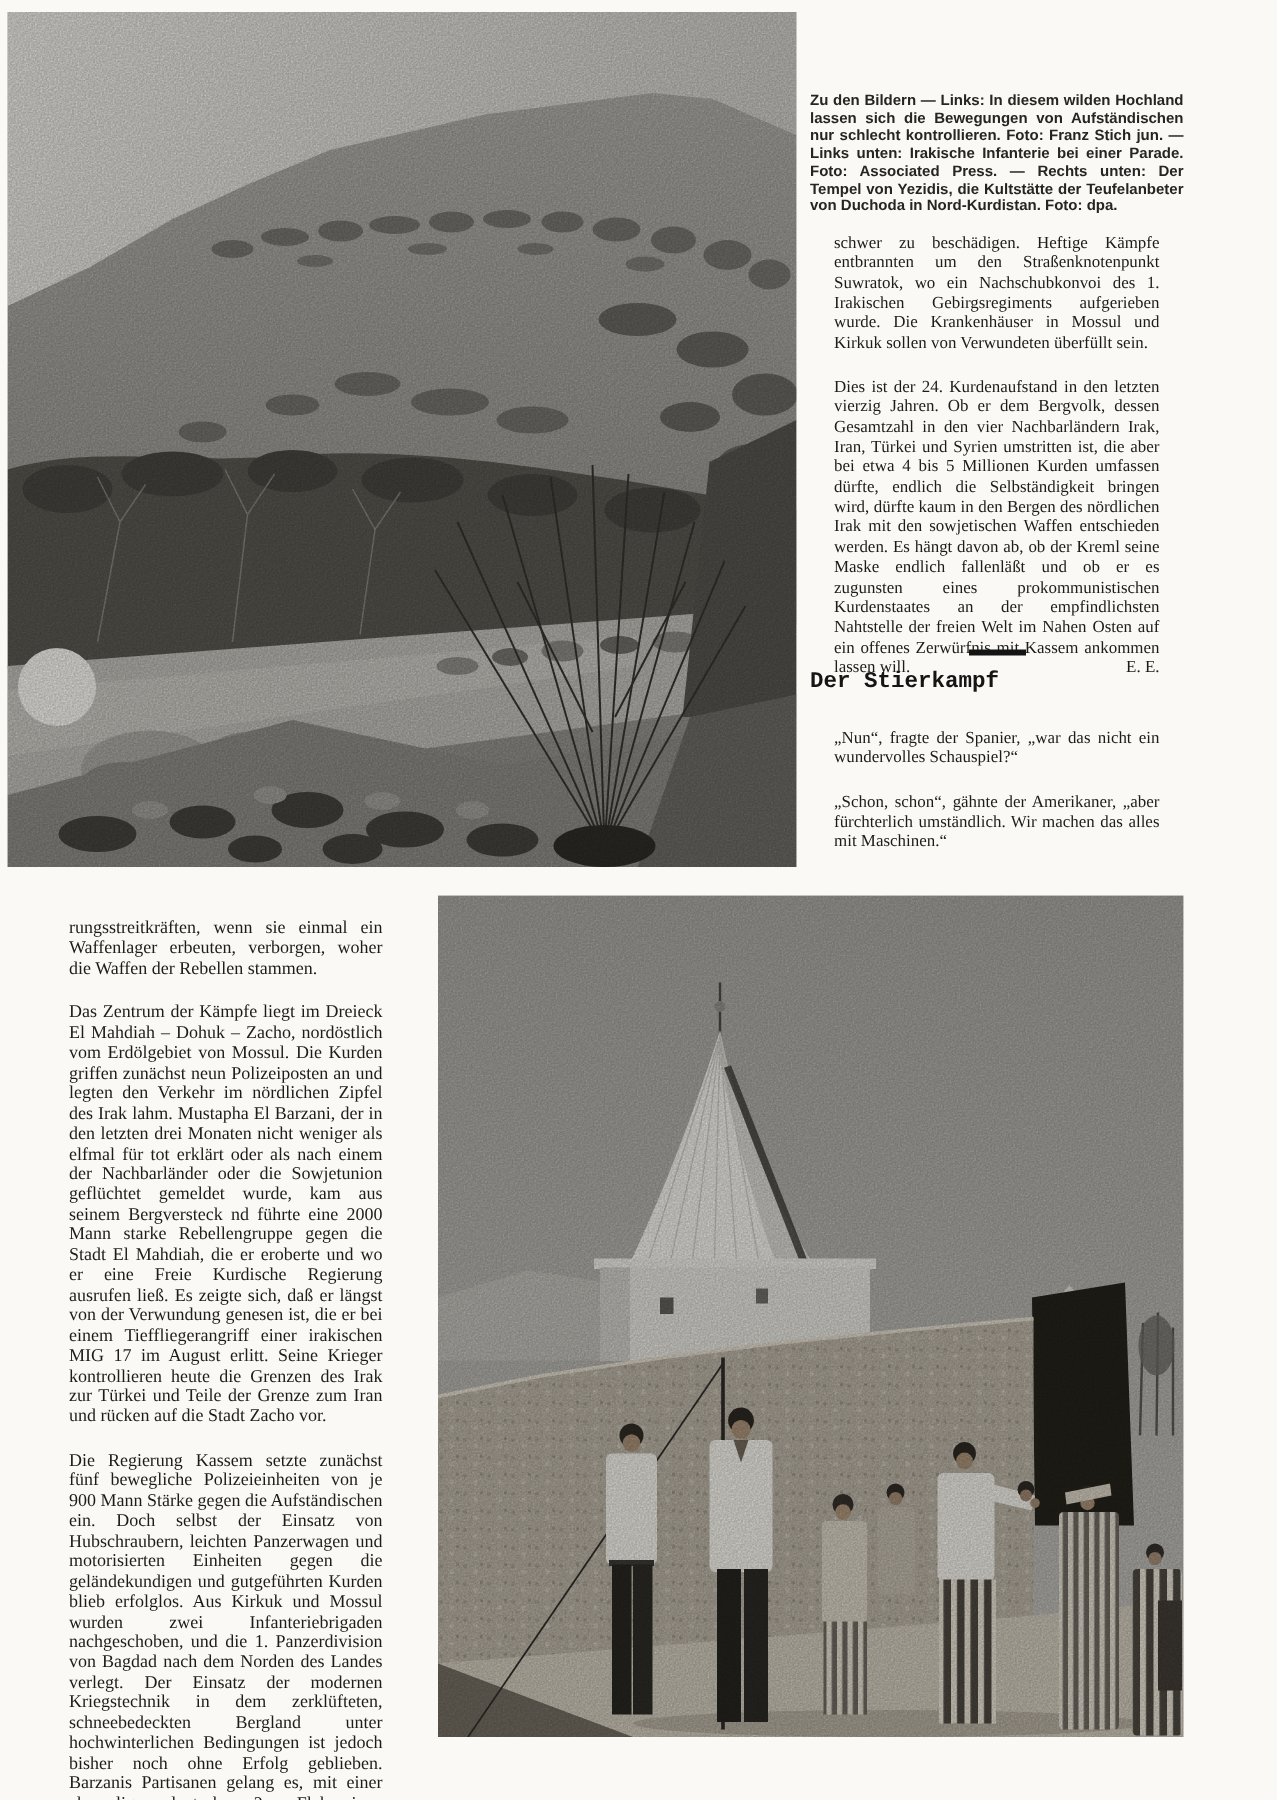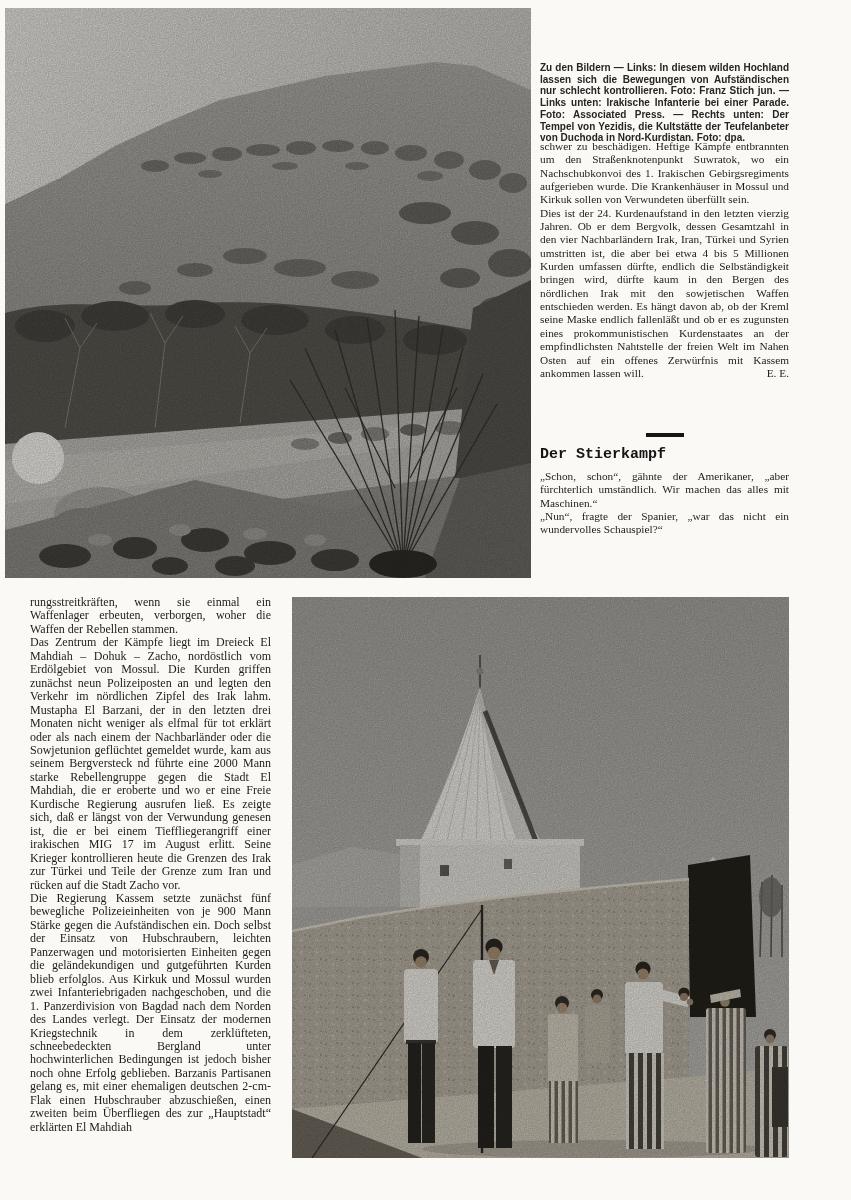--- a/index.html
+++ b/index.html
@@ -17,21 +17,21 @@
   .right-col{position:absolute; left:540px; top:0; width:249px; height:1200px;}
   .left-col{position:absolute; left:30px; top:596px; width:241px;}
 
   .caption{
     position:absolute; top:52px; left:0; width:100%;
     font-family:"Liberation Sans","DejaVu Sans",sans-serif;
     font-weight:700; font-size:10px; line-height:11.7px;
     text-align:justify; color:#262523;
   }
   .bodytext{font-size:11.3px; line-height:13.35px; text-align:justify;}
-  .bodytext p, .left-col p{margin:0; padding:0;}
+  .bodytext p, .left-col p{margin:16px; padding:0;}
   .article-kurdistan{position:absolute; top:140px; left:0; width:100%;}
   .byline{float:right; padding-left:8px;}
   .divider{position:absolute; top:433px; left:0; width:100%;}
   .divider .bar{width:38px; height:3.5px; background:#141412; margin:0 auto;}
   .section-heading{
     position:absolute; top:446px; left:0; width:100%; margin:0;
     font-family:Liberation Mono, monospace;
     font-weight:700; font-size:15px; line-height:18px; color:#161514;
     text-align:left;
   }
@@ -188,22 +188,22 @@
       </p>
     </div>
 
     <div class="divider">
       <div class="bar"></div>
     </div>
 
     <h2 class="section-heading">Der Stierkampf</h2>
 
     <div class="article-stierkampf bodytext">
+        <p>„Nun“, fragte der Spanier, „war das nicht ein wundervolles Schauspiel?“</p>
         <p>„Schon, schon“, gähnte der Amerikaner, „aber fürchterlich umständlich. Wir machen das alles mit Maschinen.“</p>
-        <p>„Nun“, fragte der Spanier, „war das nicht ein wundervolles Schauspiel?“</p>
       </div>
   </div>
 
   <div class="left-col">
       <p>rungsstreitkräften, wenn sie einmal ein Waffenlager erbeuten, verborgen, woher die Waffen der Rebellen stammen.</p>
       <p>Das Zentrum der Kämpfe liegt im Dreieck El Mahdiah – Dohuk – Zacho, nordöstlich vom Erdölgebiet von Mossul. Die Kurden griffen zunächst neun Polizeiposten an und legten den Verkehr im nördlichen Zipfel des Irak lahm. Mustapha El Barzani, der in den letzten drei Monaten nicht weniger als elfmal für tot erklärt oder als nach einem der Nachbarländer oder die Sowjetunion geflüchtet gemeldet wurde, kam aus seinem Bergversteck nd führte eine 2000 Mann starke Rebellengruppe gegen die Stadt El Mahdiah, die er eroberte und wo er eine Freie Kurdische Regierung ausrufen ließ. Es zeigte sich, daß er längst von der Verwundung genesen ist, die er bei einem Tieffliegerangriff einer irakischen MIG 17 im August erlitt. Seine Krieger kontrollieren heute die Grenzen des Irak zur Türkei und Teile der Grenze zum Iran und rücken auf die Stadt Zacho vor.</p>
       <p>Die Regierung Kassem setzte zunächst fünf bewegliche Polizeieinheiten von je 900 Mann Stärke gegen die Aufständischen ein. Doch selbst der Einsatz von Hubschraubern, leichten Panzerwagen und motorisierten Einheiten gegen die geländekundigen und gutgeführten Kurden blieb erfolglos. Aus Kirkuk und Mossul wurden zwei Infanteriebrigaden nachgeschoben, und die 1. Panzerdivision von Bagdad nach dem Norden des Landes verlegt. Der Einsatz der modernen Kriegstechnik in dem zerklüfteten, schneebedeckten Bergland unter hochwinterlichen Bedingungen ist jedoch bisher noch ohne Erfolg geblieben. Barzanis Partisanen gelang es, mit einer ehemaligen deutschen 2-cm-Flak einen Hubschrauber abzuschießen, einen zweiten beim Überfliegen des zur „Hauptstadt“ erklärten El Mahdiah</p>
     </div>
 
   <div class="photo" id="photo-temple" title="Tempel von Yezidis: weißer gerippter Spitzturm hinter Steinmauer, davor eine Gruppe Kinder">

